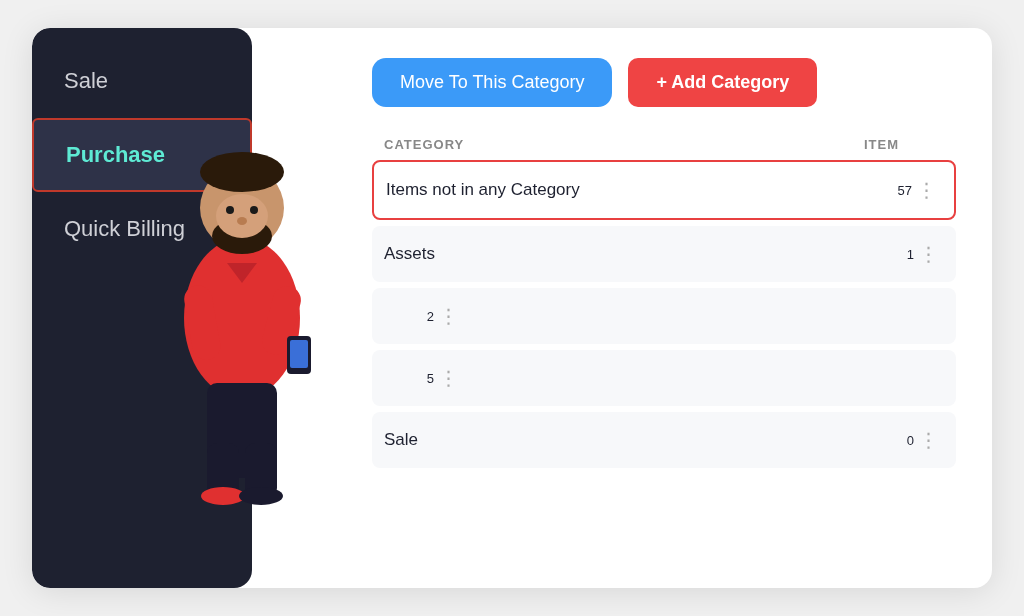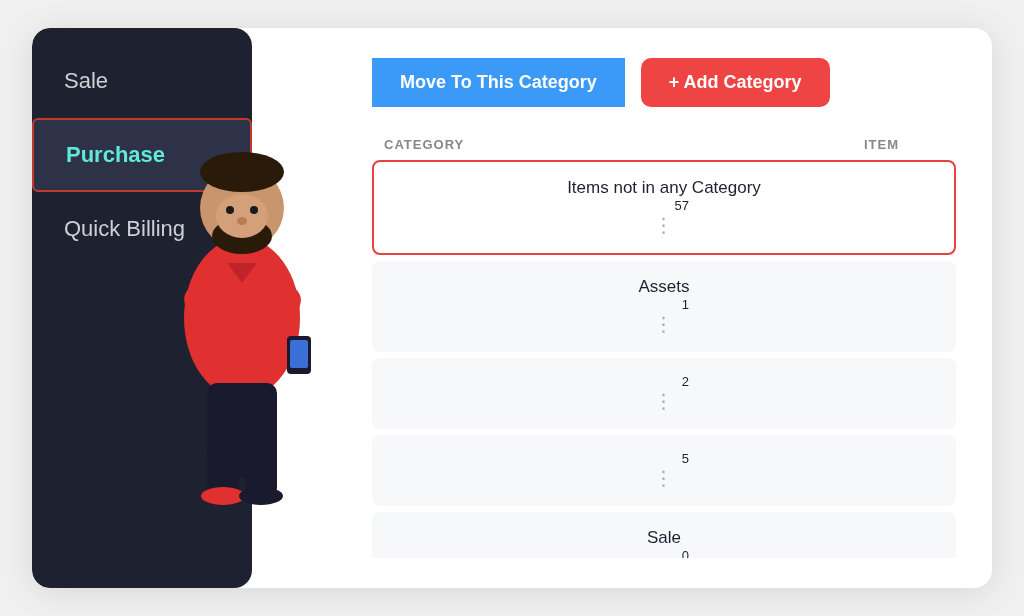--- a/index.html
+++ b/index.html
@@ -73,23 +73,23 @@
     .top-buttons {
       display: flex;
       flex-direction: row;
       gap: 16px;
       margin-bottom: 4px;
     }
     .btn-move {
       background: #3b9af8;
       color: #fff;
       border: none;
-      border-radius: 0;
+      border-radius: 14px;
       font-size: 18px;
-      font-weight: 700;
+      font-weight: 400;
       padding: 2px 28px;
       cursor: pointer;
       white-space: nowrap;
     }
     .btn-add {
       background: #ef4444;
       color: #fff;
       border: none;
       border-radius: 10px;
       font-size: 18px;
@@ -109,21 +109,21 @@
       padding: 0 12px 8px 12px;
       color: #888;
       font-size: 13px;
       font-weight: 600;
       letter-spacing: 1px;
     }
     .th-category { flex: 1; }
     .th-item { width: 80px; text-align: left; padding-right: 32px; }
     .table-row {
       display: flex;
-      flex-direction: column;
+      flex-direction: row;
       align-items: center;
       padding: 16px 12px;
       border-radius: 8px;
       background: #f7f8fa;
       margin-bottom: 6px;
       cursor: pointer;
     }
     .table-row.selected {
       border: 2px solid #e84040;
       background: #fff;

